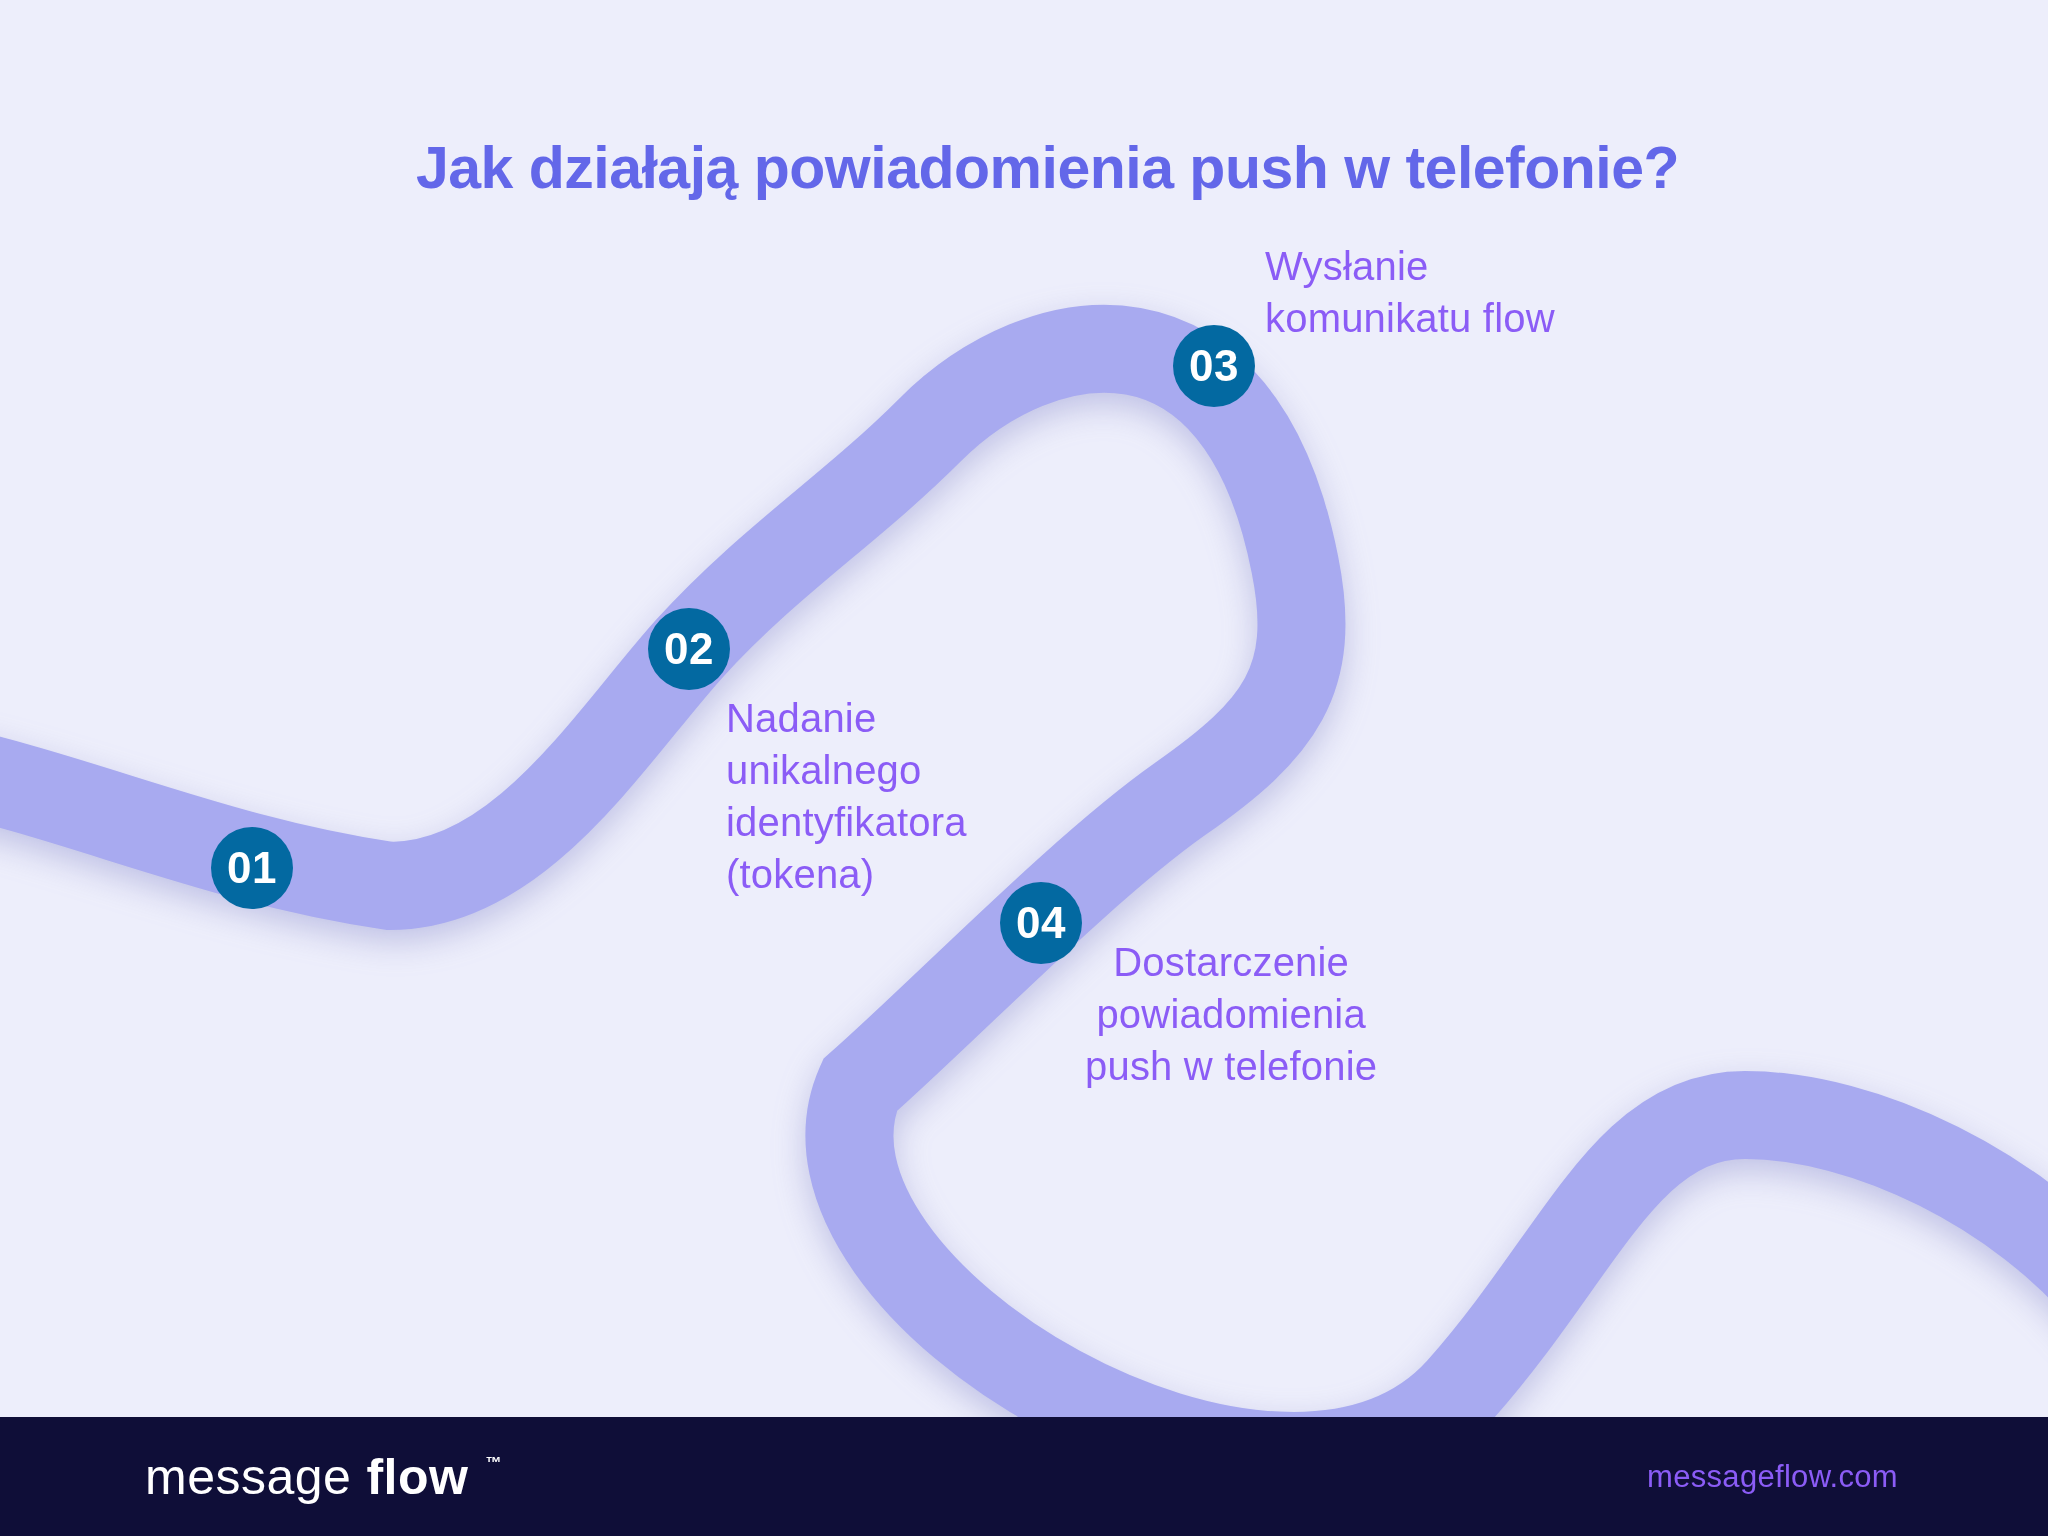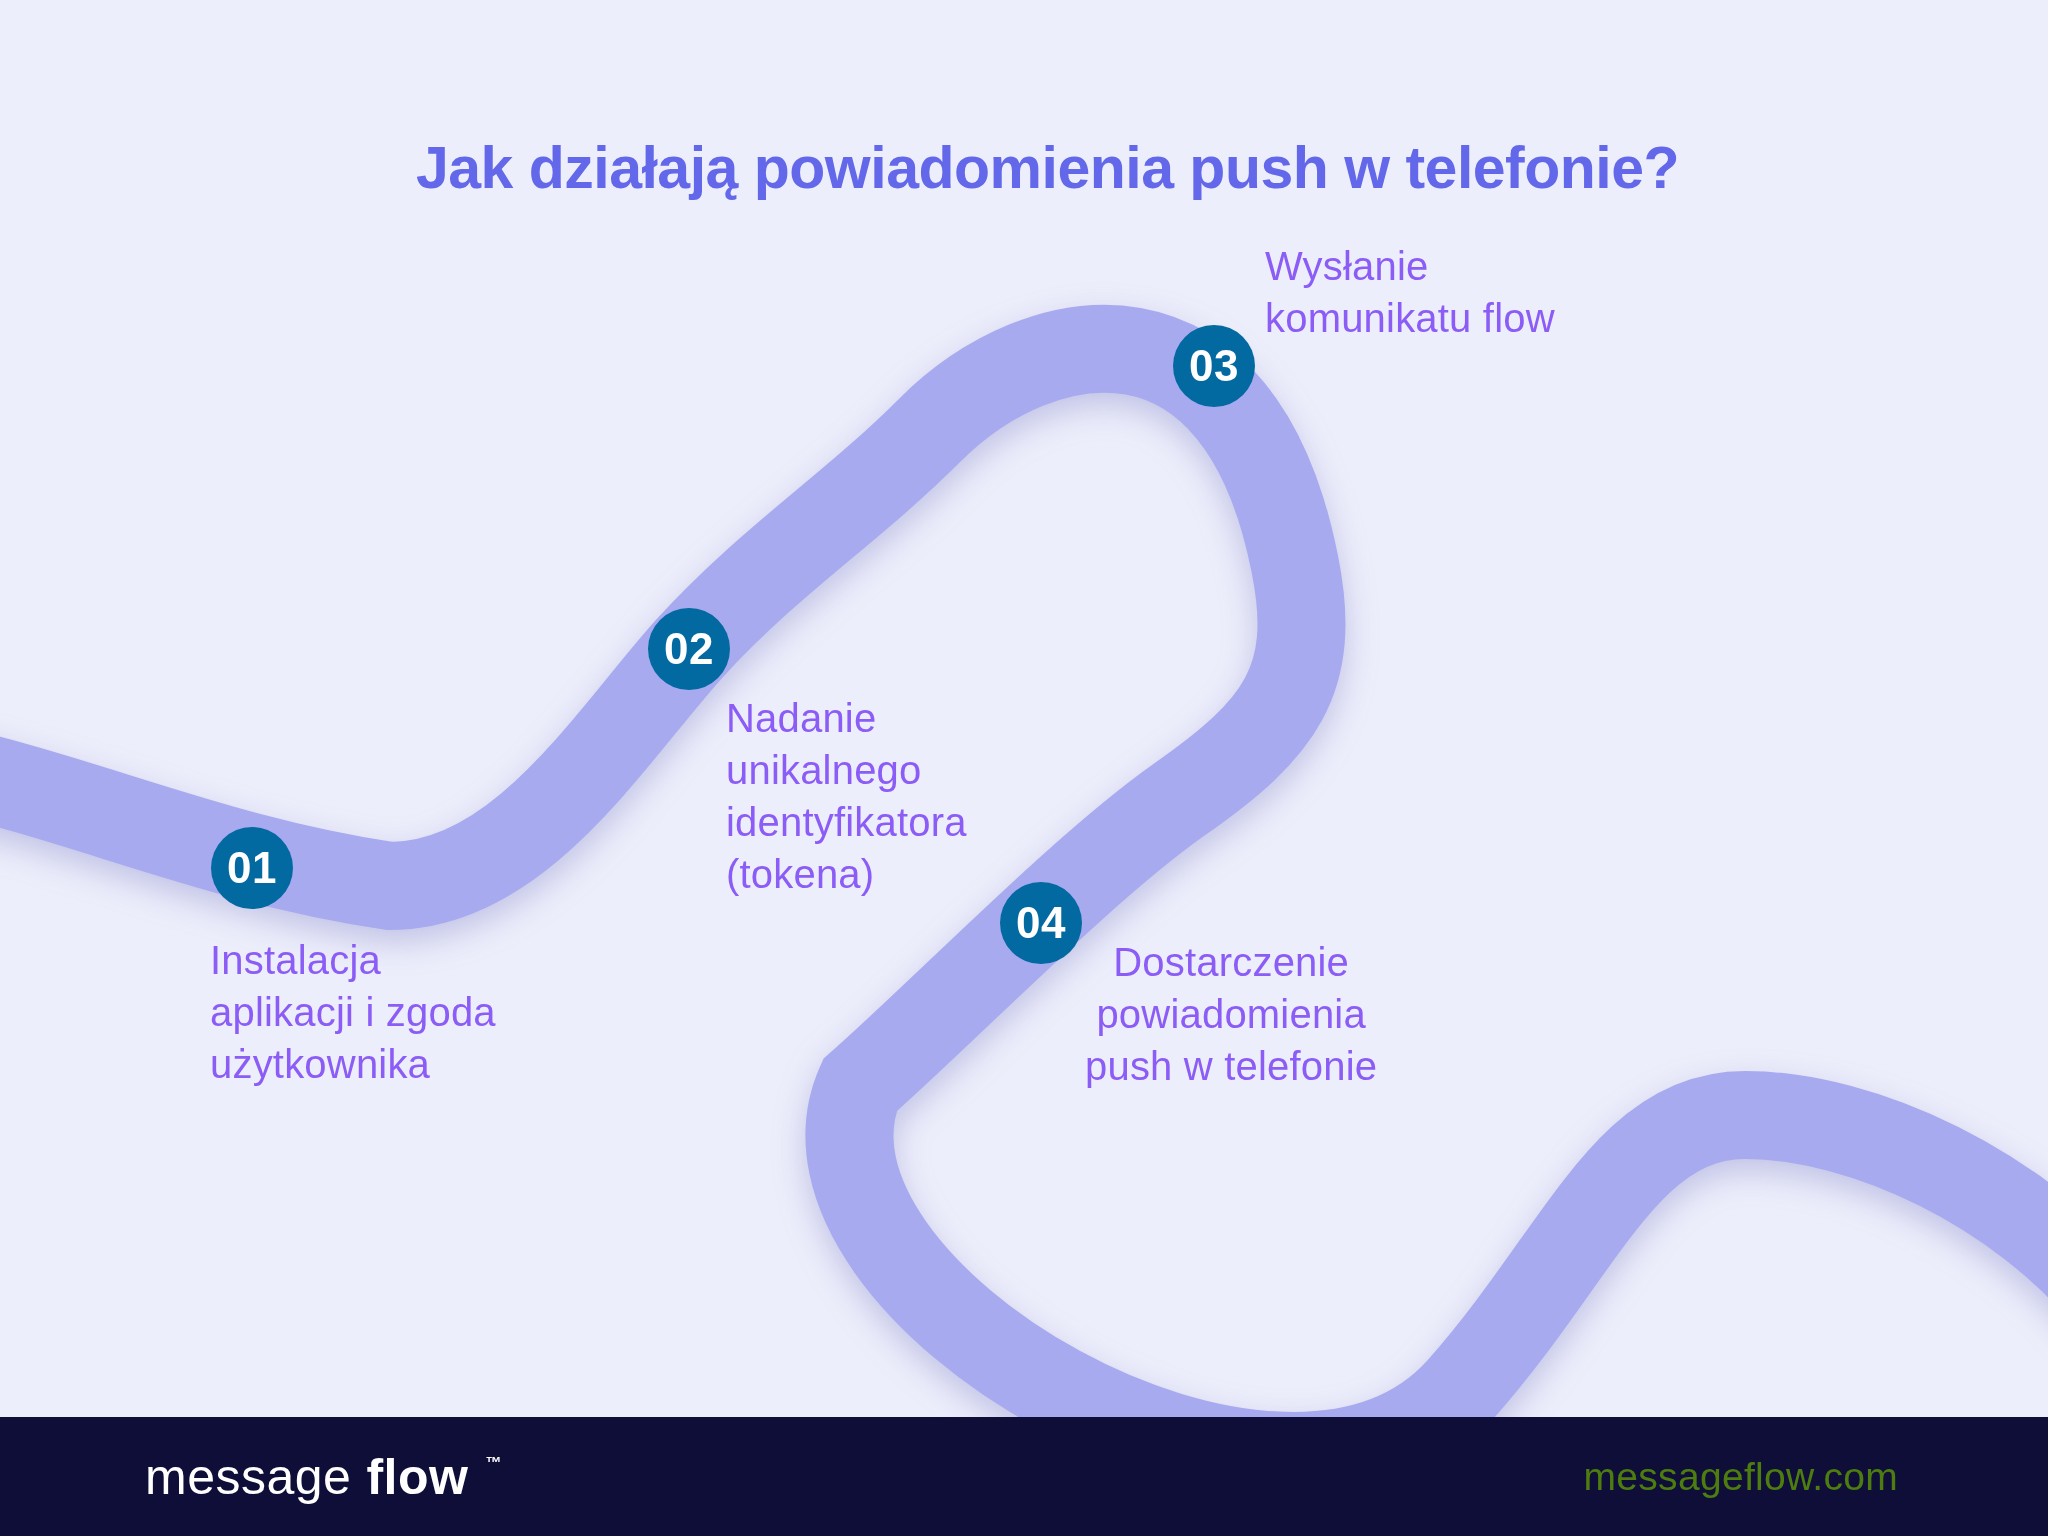--- a/index.html
+++ b/index.html
@@ -61,22 +61,22 @@
   .logo{
     color:#ffffff;
     font-size:50px;
     letter-spacing:0.5px;
     display:flex;align-items:flex-start;gap:15px;
   }
   .logo .lg-reg{font-weight:normal;}
   .logo .lg-bold{font-weight:bold;}
   .logo .lg-tm{font-size:16px;font-weight:bold;margin-top:6px;margin-left:2px;}
   .site{
-    color:#4d7c0f;
-    font-size:39px;
+    color:#8b5cf6;
+    font-size:31px;
     letter-spacing:0.3px;
     margin-left:32px;
   }
 </style>
 </head>
 <body>
 
 <div class="canvas">
 
   <svg class="road" width="2048" height="1536" viewBox="0 0 2048 1536" aria-hidden="true">
@@ -89,25 +89,20 @@
          C 1082 868 945 1010 860 1085
          C 770 1290 1280 1590 1460 1390
          C 1580 1255 1625 1115 1745 1115
          C 1865 1115 2020 1190 2110 1300"></path>
   </svg>
 
   <h1 class="title">Jak działają powiadomienia push w telefonie?</h1>
 
   <div class="step-circle" style="left:211px;top:827px;">
     <span>01</span>
-  </div>
-  <div class="step-text" style="left:210px;top:934px;">
-    <div>Instalacja</div>
-    <div>aplikacji i zgoda</div>
-    <div>użytkownika</div>
   </div>
 
   <div class="step-circle" style="left:648px;top:608px;">
     <span>02</span>
   </div>
   <div class="step-text" style="left:726px;top:692px;">
     <div>Nadanie</div>
     <div>unikalnego</div>
     <div>identyfikatora</div>
     <div>(tokena)</div>

